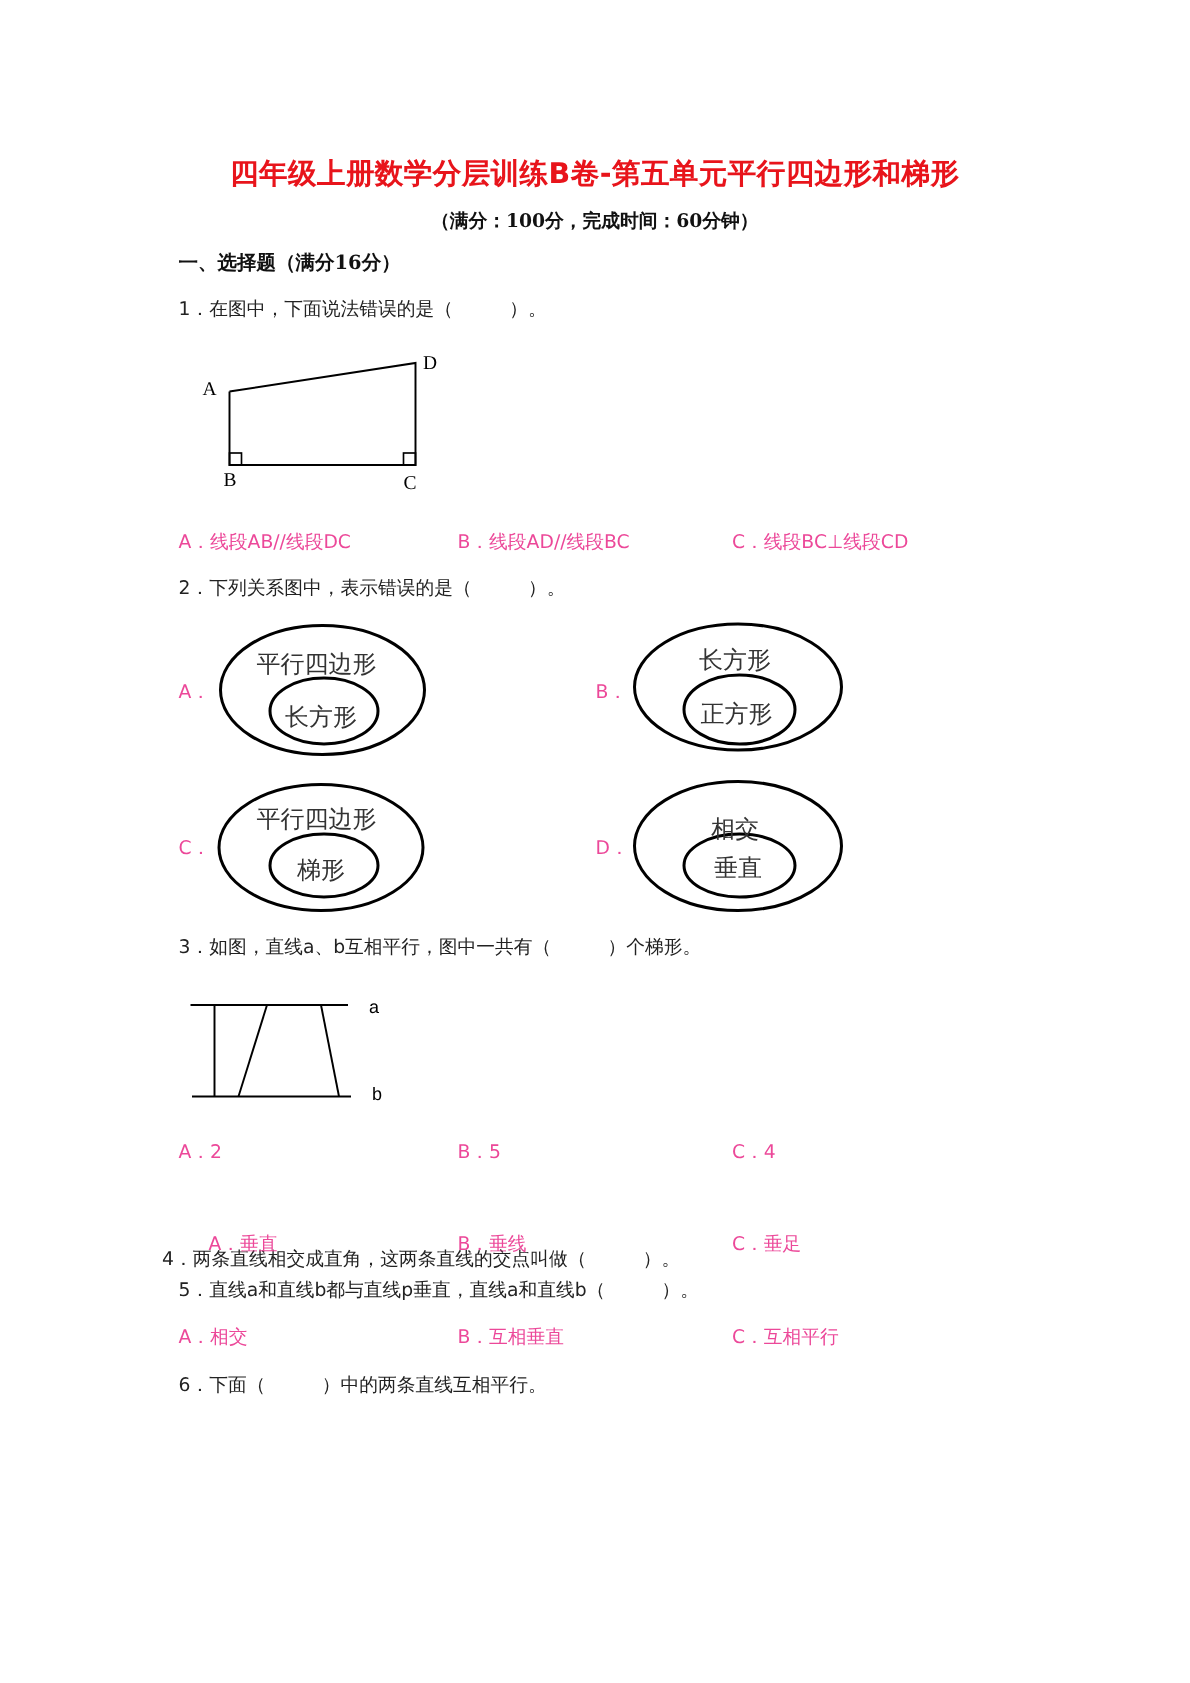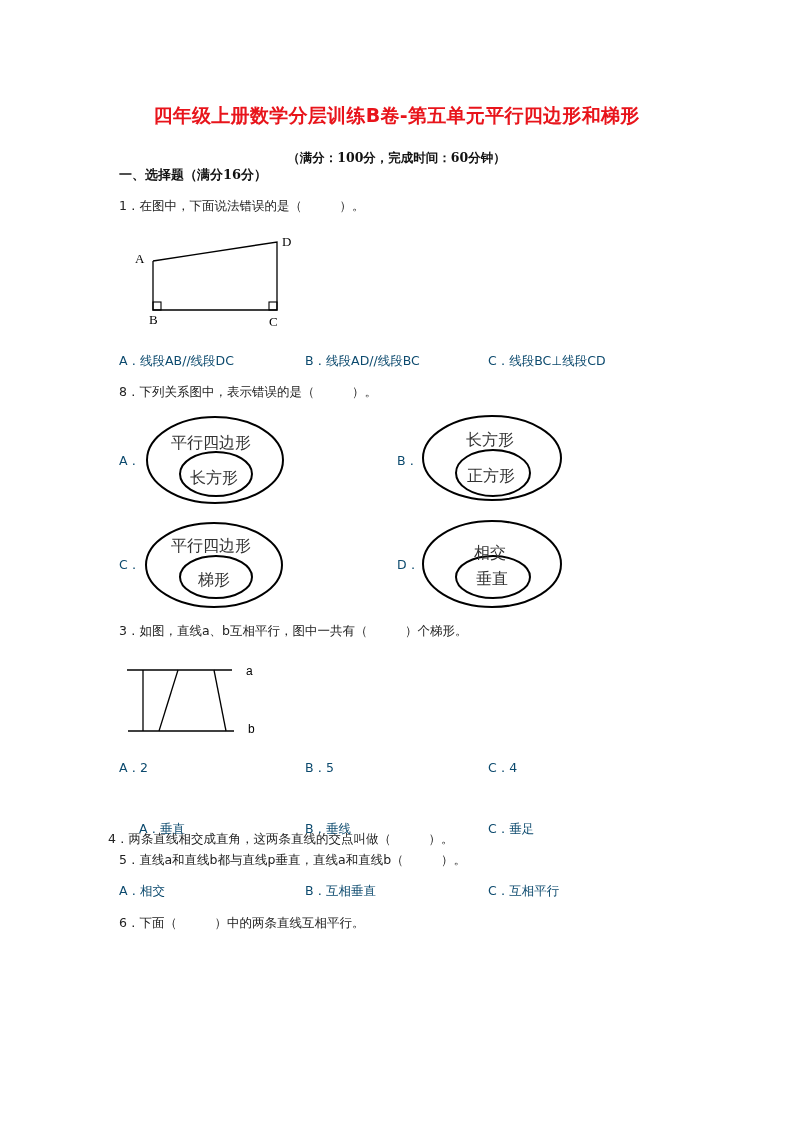--- a/index.html
+++ b/index.html
@@ -10,28 +10,28 @@
   }
   .abs { position: absolute; white-space: nowrap; }
   .title {
     left: 0; width: 793px; text-align: center; top: 103px;
     font-family: "DejaVu Sans", sans-serif; font-weight: bold;
     font-size: 19px; color: #e8141b; letter-spacing: 0.3px;
   }
   .subtitle {
     left: 0; width: 793px; text-align: center; top: 139px;
     font-family: "DejaVu Serif", "Liberation Serif", serif; font-weight: bold;
-    font-size: 12.5px; color: #111; margin-top: 11px;
+    font-size: 12.5px; color: #111;
   }
   .section {
     left: 119px; top: 166px; font-size: 13px; font-weight: bold;
     font-family: "DejaVu Serif", "Liberation Serif", serif;
   }
   .q { font-size: 12.5px; color: #222; }
-  .opt { font-size: 12.5px; color: #0c4a6e; }
+  .opt { font-size: 12.5px; color: #ec4899; }
   .lbl { font-family: "Liberation Serif", "DejaVu Serif", serif; font-size: 13px; color: #000; }
   svg { position: absolute; left: 0; top: 0; overflow: visible; }
   .ab-label { font-family: "Liberation Sans", "DejaVu Sans", sans-serif; font-size: 12px; color: #000; }
 </style>
 </head>
 <body>
 
 <div class="abs title">四年级上册数学分层训练B卷-第五单元平行四边形和梯形</div>
 <div class="abs subtitle">（满分：100分，完成时间：60分钟）</div>
 <div class="abs section">一、选择题（满分16分）</div>
@@ -45,21 +45,21 @@
   </svg>
   <div class="abs lbl" style="left:135px; top:251px;">A</div>
   <div class="abs lbl" style="left:149px; top:312px;">B</div>
   <div class="abs lbl" style="left:269px; top:314px;">C</div>
   <div class="abs lbl" style="left:282px; top:234px;">D</div>
 </div>
 <div class="abs opt" style="left:119px; top:353px;">A．线段AB//线段DC</div>
 <div class="abs opt" style="left:305px; top:353px;">B．线段AD//线段BC</div>
 <div class="abs opt" style="left:488px; top:353px;">C．线段BC⊥线段CD</div>
 
-<div class="abs q" style="left:119px; top:384px;">8．下列关系图中，表示错误的是（　　　）。</div>
+<div class="abs q" style="left:119px; top:384px;">2．下列关系图中，表示错误的是（　　　）。</div>
 
 <div>
   <svg width="793" height="1122">
 
     <ellipse cx="215" cy="460" rx="68" ry="43" fill="none" stroke="#000" stroke-width="2"></ellipse>
     <ellipse cx="216" cy="474" rx="36" ry="22" fill="none" stroke="#000" stroke-width="2"></ellipse>
 
     <ellipse cx="492" cy="458" rx="69" ry="42" fill="none" stroke="#000" stroke-width="2"></ellipse>
     <ellipse cx="493" cy="473" rx="37" ry="23" fill="none" stroke="#000" stroke-width="2"></ellipse>
 

